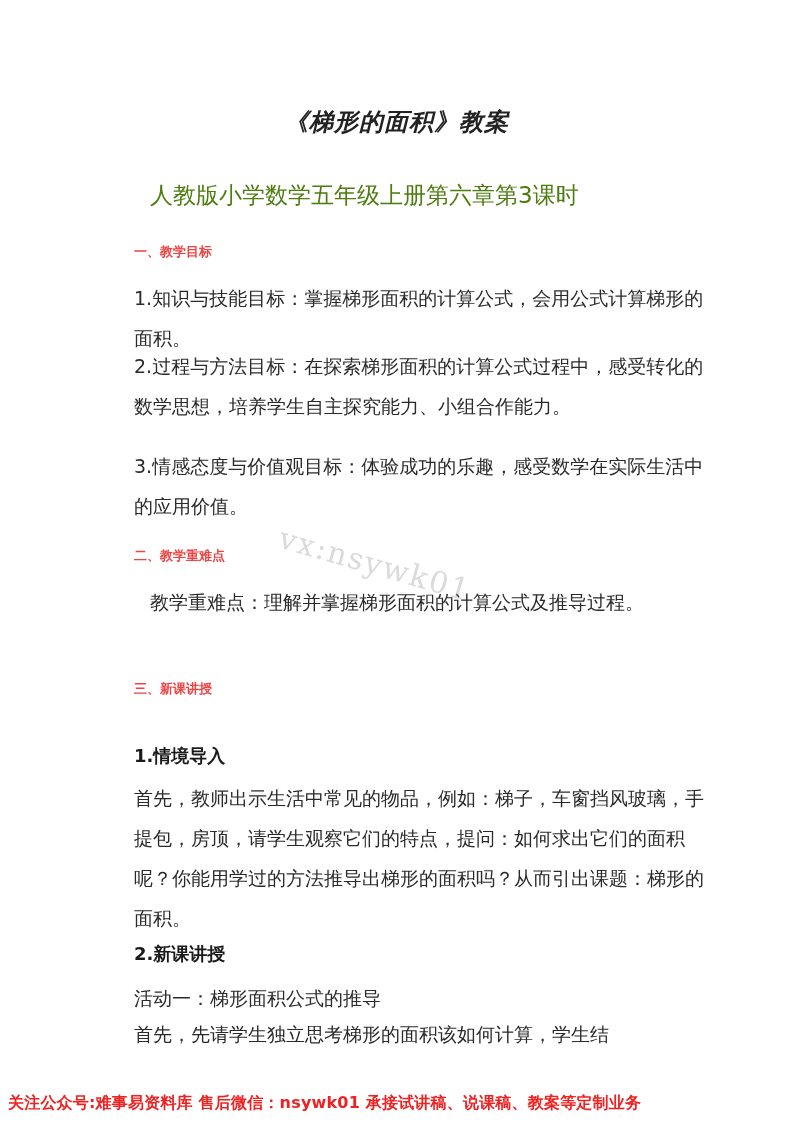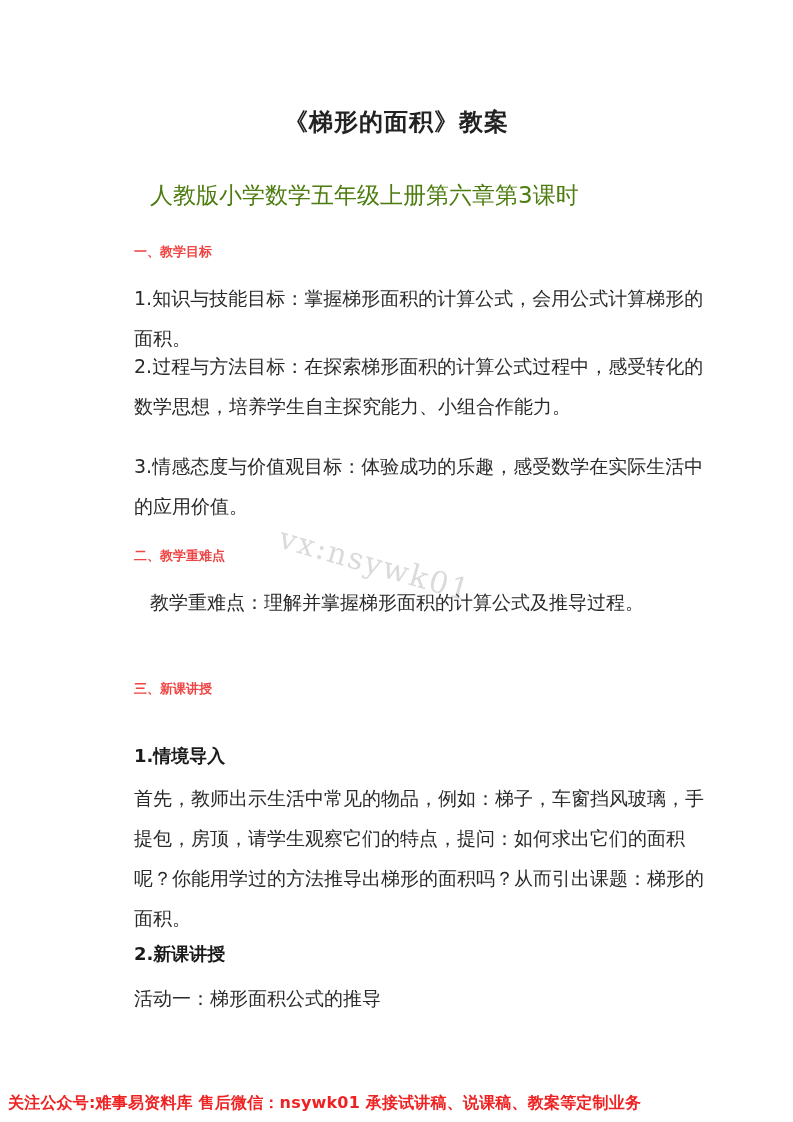--- a/index.html
+++ b/index.html
@@ -26,20 +26,21 @@
     .title {
       position: absolute;
       left: 0;
       width: 793px;
       top: 106px;
       text-align: center;
       font-size: 24px;
       font-weight: bold;
       color: #222;
       letter-spacing: 1px;
+      font-style: italic;
     }
     .subtitle {
       position: absolute;
       left: 134px;
       top: 180px;
       font-size: 23px;
       color: #4d7c0f;
       margin-left: 16px;
     }
     .h1 {
@@ -122,20 +123,21 @@
   <div class="h1" style="top:547px;">二、教学重难点</div>
   <div class="para" style="top:582px;margin-left:16px;">教学重难点：理解并掌握梯形面积的计算公式及推导过程。</div>
 
   <div class="h1" style="top:680px;">三、新课讲授</div>
 
   <div class="h2" style="top:744px;">1.情境导入</div>
   <div class="para" style="top:778px;">首先，教师出示生活中常见的物品，例如：梯子，车窗挡风玻璃，手提包，房顶，请学生观察它们的特点，提问：如何求出它们的面积呢？你能用学过的方法推导出梯形的面积吗？从而引出课题：梯形的面积。</div>
 
   <div class="h2" style="top:942px;">2.新课讲授</div>
   <div class="para" style="top:978px;">活动一：梯形面积公式的推导</div>
+  <div class="para" style="top:1014px; white-space:nowrap;">首先，先请学生独立思考梯形的面积该如何计算，学生结</div>
 
   <div class="watermark">vx:nsywk01</div>
 
   <div class="banner">
     <div class="banner-text">关注公众号:难事易资料库  售后微信：nsywk01  承接试讲稿、说课稿、教案等定制业务</div>
     <div class="banner-edge"></div>
   </div>
 
 </div>
 

